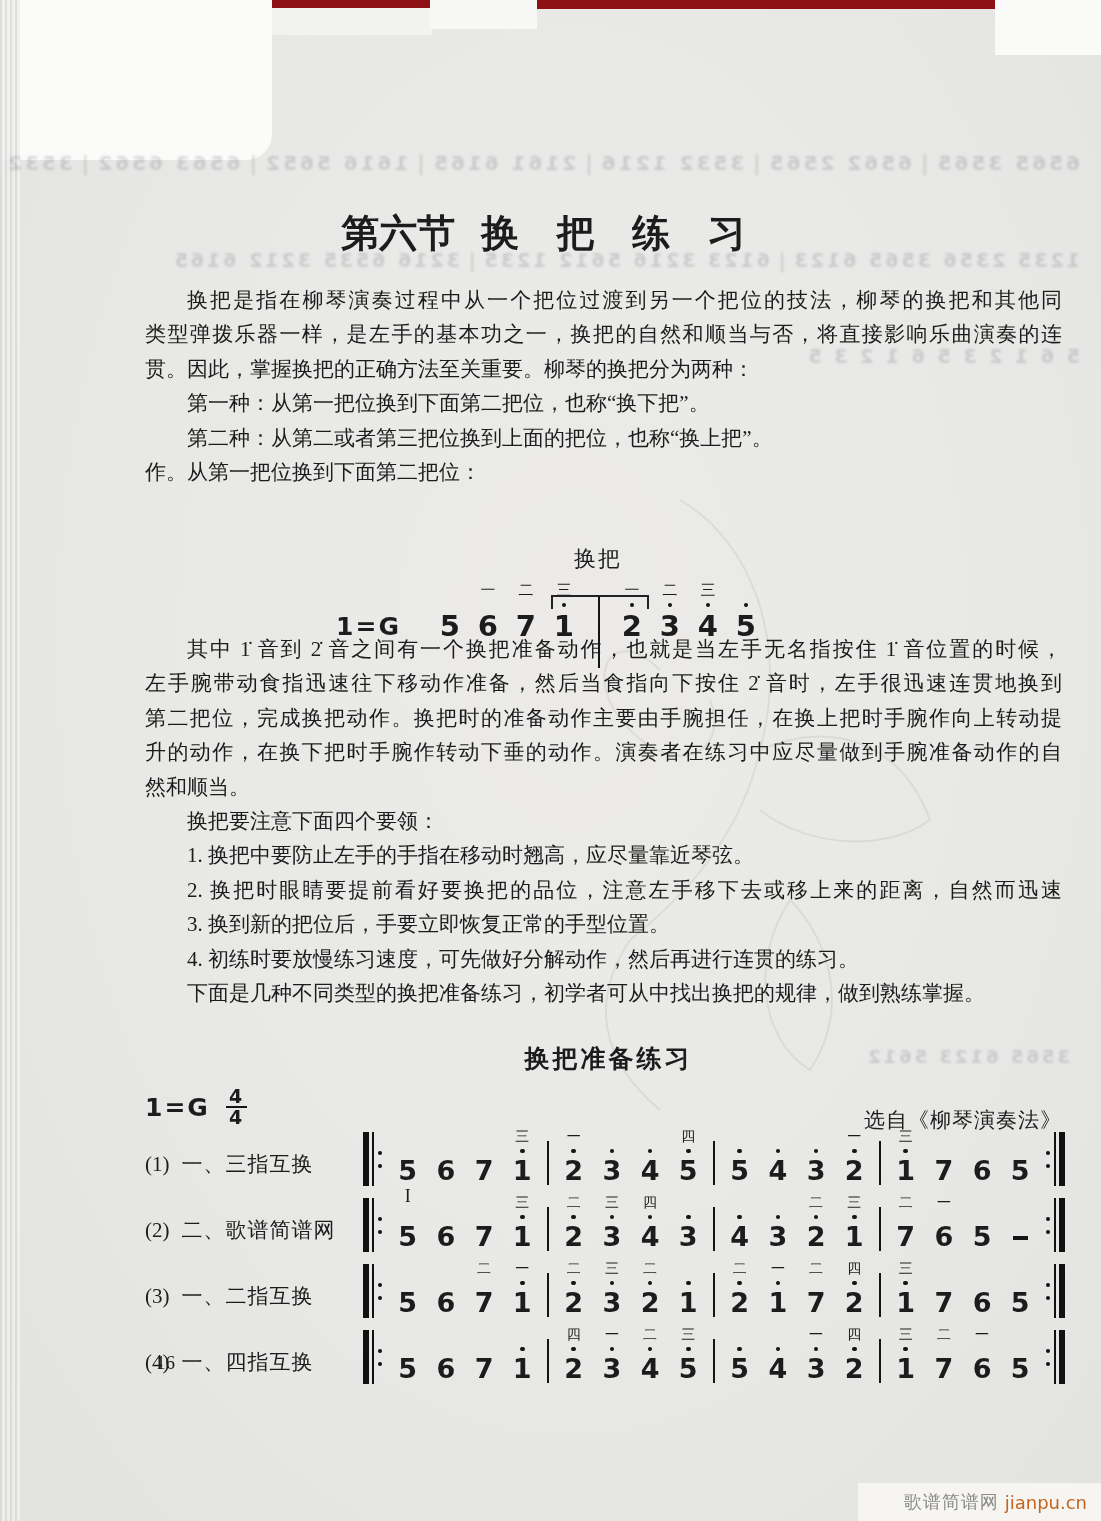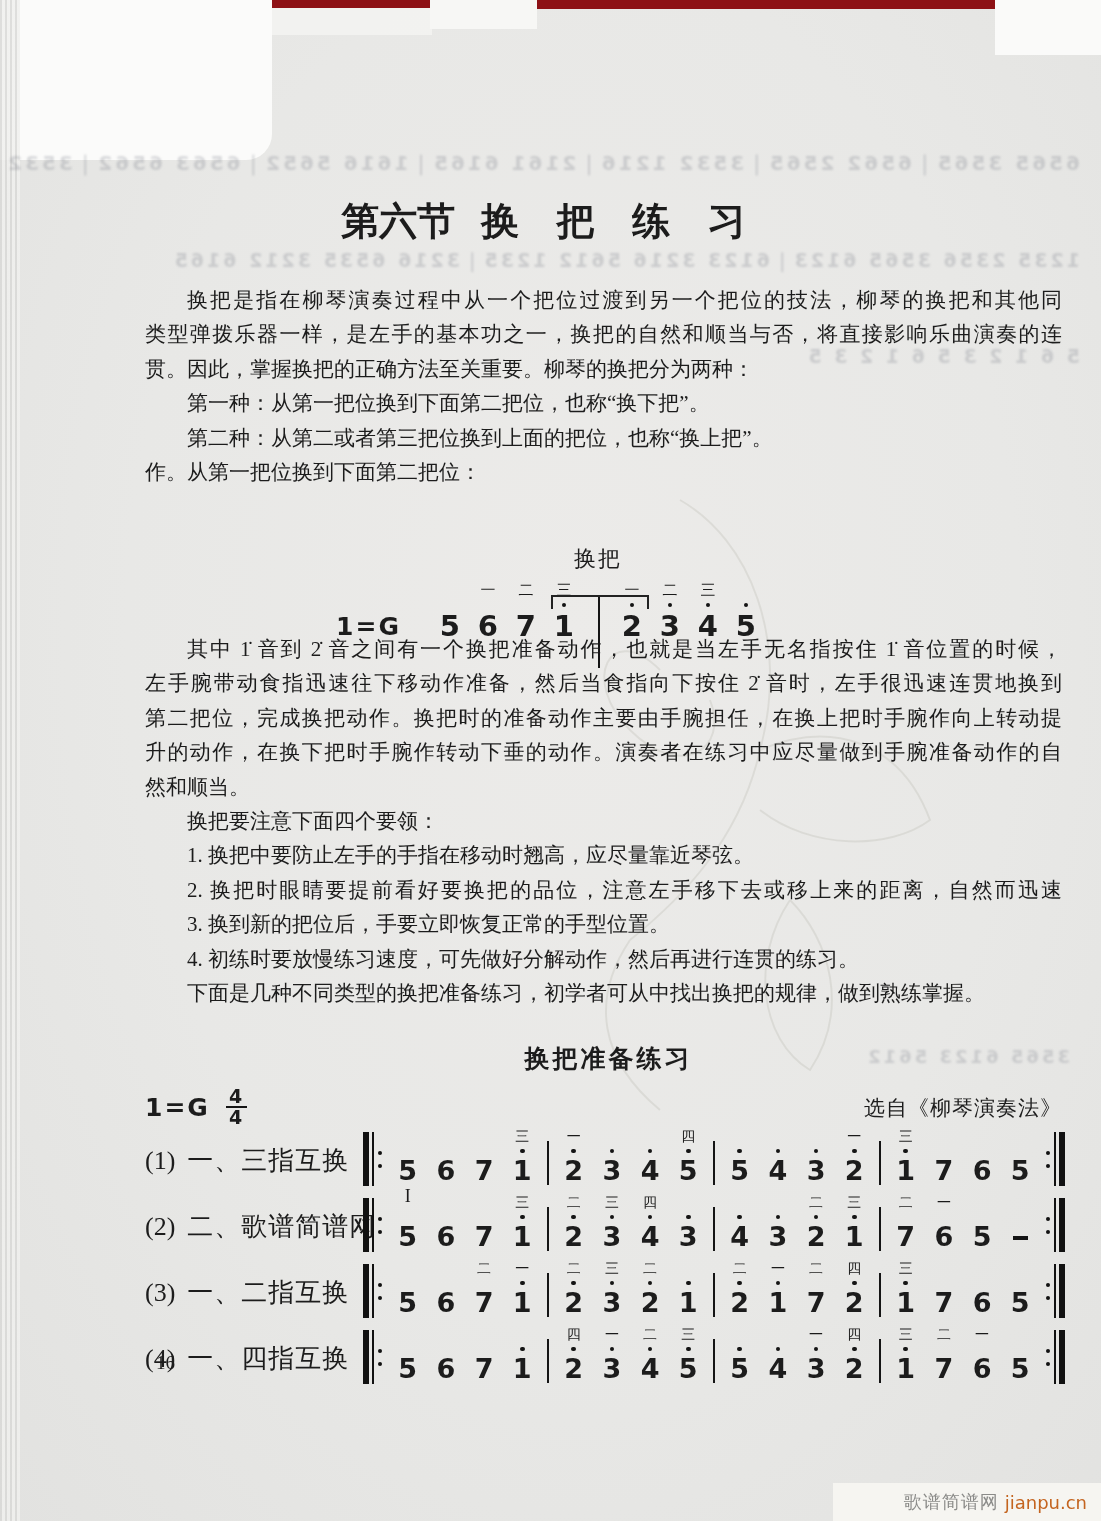--- a/index.html
+++ b/index.html
@@ -12,21 +12,21 @@
   .corner-tl{position:absolute;left:0;top:0;width:272px;height:160px;background:#fbfbfa;border-radius:0 0 26px 0;}
   .corner-tr{position:absolute;left:995px;top:0;width:106px;height:55px;background:#fafaf9;}
   .strip-t{position:absolute;left:272px;top:8px;width:160px;height:27px;background:#f5f5f3;opacity:.75;}
   .gap-white{position:absolute;left:430px;top:0;width:107px;height:29px;background:#f7f7f5;}
   .red1{position:absolute;left:272px;top:0;width:158px;height:8px;background:#8d1115;}
   .red2{position:absolute;left:537px;top:0;width:458px;height:9px;background:#8d1115;}
   .bleedrow{position:absolute;transform:scaleX(-1);color:rgba(115,120,132,.26);filter:blur(.8px);
     font-family:"DejaVu Sans",sans-serif;font-weight:bold;white-space:nowrap;letter-spacing:3px;}
   .flower{position:absolute;left:430px;top:420px;opacity:.20;pointer-events:none;}
   
-  .title{position:absolute;top:196px;left:0;width:100%;text-align:center;font-weight:bold;font-size:38px;}
+  .title{position:absolute;top:208px;left:0;width:100%;text-align:center;font-weight:bold;font-size:38px;}
   .title .t2{margin-left:26px;letter-spacing:14px;}
   .tblock{position:absolute;left:145px;width:917px;font-size:21px;line-height:34.4px;}
   #body1{top:283px;} #body2{top:632px;}
   .bline{display:block;}
   .bline.ind{padding-left:42px;}
   .bline.just{text-align:justify;text-align-last:justify;text-justify:inter-character;}
   
   .example{position:absolute;top:520px;left:0;width:100%;display:flex;justify-content:center;margin-top:24px;}
   .exinner{position:relative;padding-top:34px;}
   .exlabeltxt{position:absolute;top:0;transform:translateX(-50%);font-size:22px;letter-spacing:2px;}
@@ -52,37 +52,37 @@
   
   .heading2{position:absolute;top:1042px;left:150px;width:917px;text-align:center;
     font-family:"DejaVu Sans",sans-serif;font-weight:bold;font-size:25px;letter-spacing:3px;}
   .keyrow{position:absolute;top:1086px;left:145px;right:39px;height:40px;}
   .keysig{position:absolute;left:0;top:2px;display:flex;align-items:center;
     font-family:"DejaVu Sans",sans-serif;font-weight:bold;font-size:25px;letter-spacing:2px;}
   .frac{display:inline-flex;flex-direction:column;align-items:center;margin-left:16px;
     font-size:19px;line-height:17px;}
   .frac .top{border-bottom:2px solid #141414;padding:0 3px 1px;}
   .frac .bot{padding-top:1px;}
-  .source{position:absolute;right:0;top:8px;font-size:21px;letter-spacing:1px;}
+  .source{position:absolute;right:0;top:20px;font-size:21px;letter-spacing:1px;}
   
   #exercises{position:absolute;top:1120px;left:145px;width:920px;}
   .exrow2{display:flex;align-items:flex-end;height:66px;position:relative;}
-  .exlabel{width:218px;font-size:26px;white-space:nowrap;padding-bottom:8px;}
+  .exlabel{width:218px;font-size:21px;white-space:nowrap;padding-bottom:8px;}
   .exlabel .exname{margin-left:12px;letter-spacing:1px;}
   .exmusic{flex:1;display:flex;align-items:flex-end;}
   .measure{flex:1;display:flex;justify-content:space-evenly;align-items:flex-end;}
   .barline{width:2px;height:44px;background:#151515;margin-bottom:1px;}
   .rep{display:flex;align-items:center;gap:3px;height:54px;}
   .rep .thick{width:6px;height:54px;background:#111;}
   .rep .thin{width:2px;height:54px;background:#111;}
   .rep .dots{display:flex;flex-direction:column;gap:9px;margin:0 1px;}
   .rep .dots i{display:block;width:4px;height:4px;border-radius:50%;background:#111;}
   
   .pagenum{position:absolute;left:156px;top:1352px;font-size:19px;}
-  .wmband{position:absolute;right:0;bottom:0;width:268px;height:38px;background:#f6f5f1;
+  .wmband{position:absolute;right:0;bottom:0;width:243px;height:38px;background:#f6f5f1;
     display:flex;align-items:center;justify-content:flex-end;padding-right:14px;box-sizing:border-box;
     font-family:"DejaVu Sans",sans-serif;font-size:18px;}
   .wmsite{color:#8b8b89;letter-spacing:1px;}
   .wmlink{color:#c4641f;margin-left:6px;}
 </style>
 </head>
 <body>
 
 <div class="page">
 

